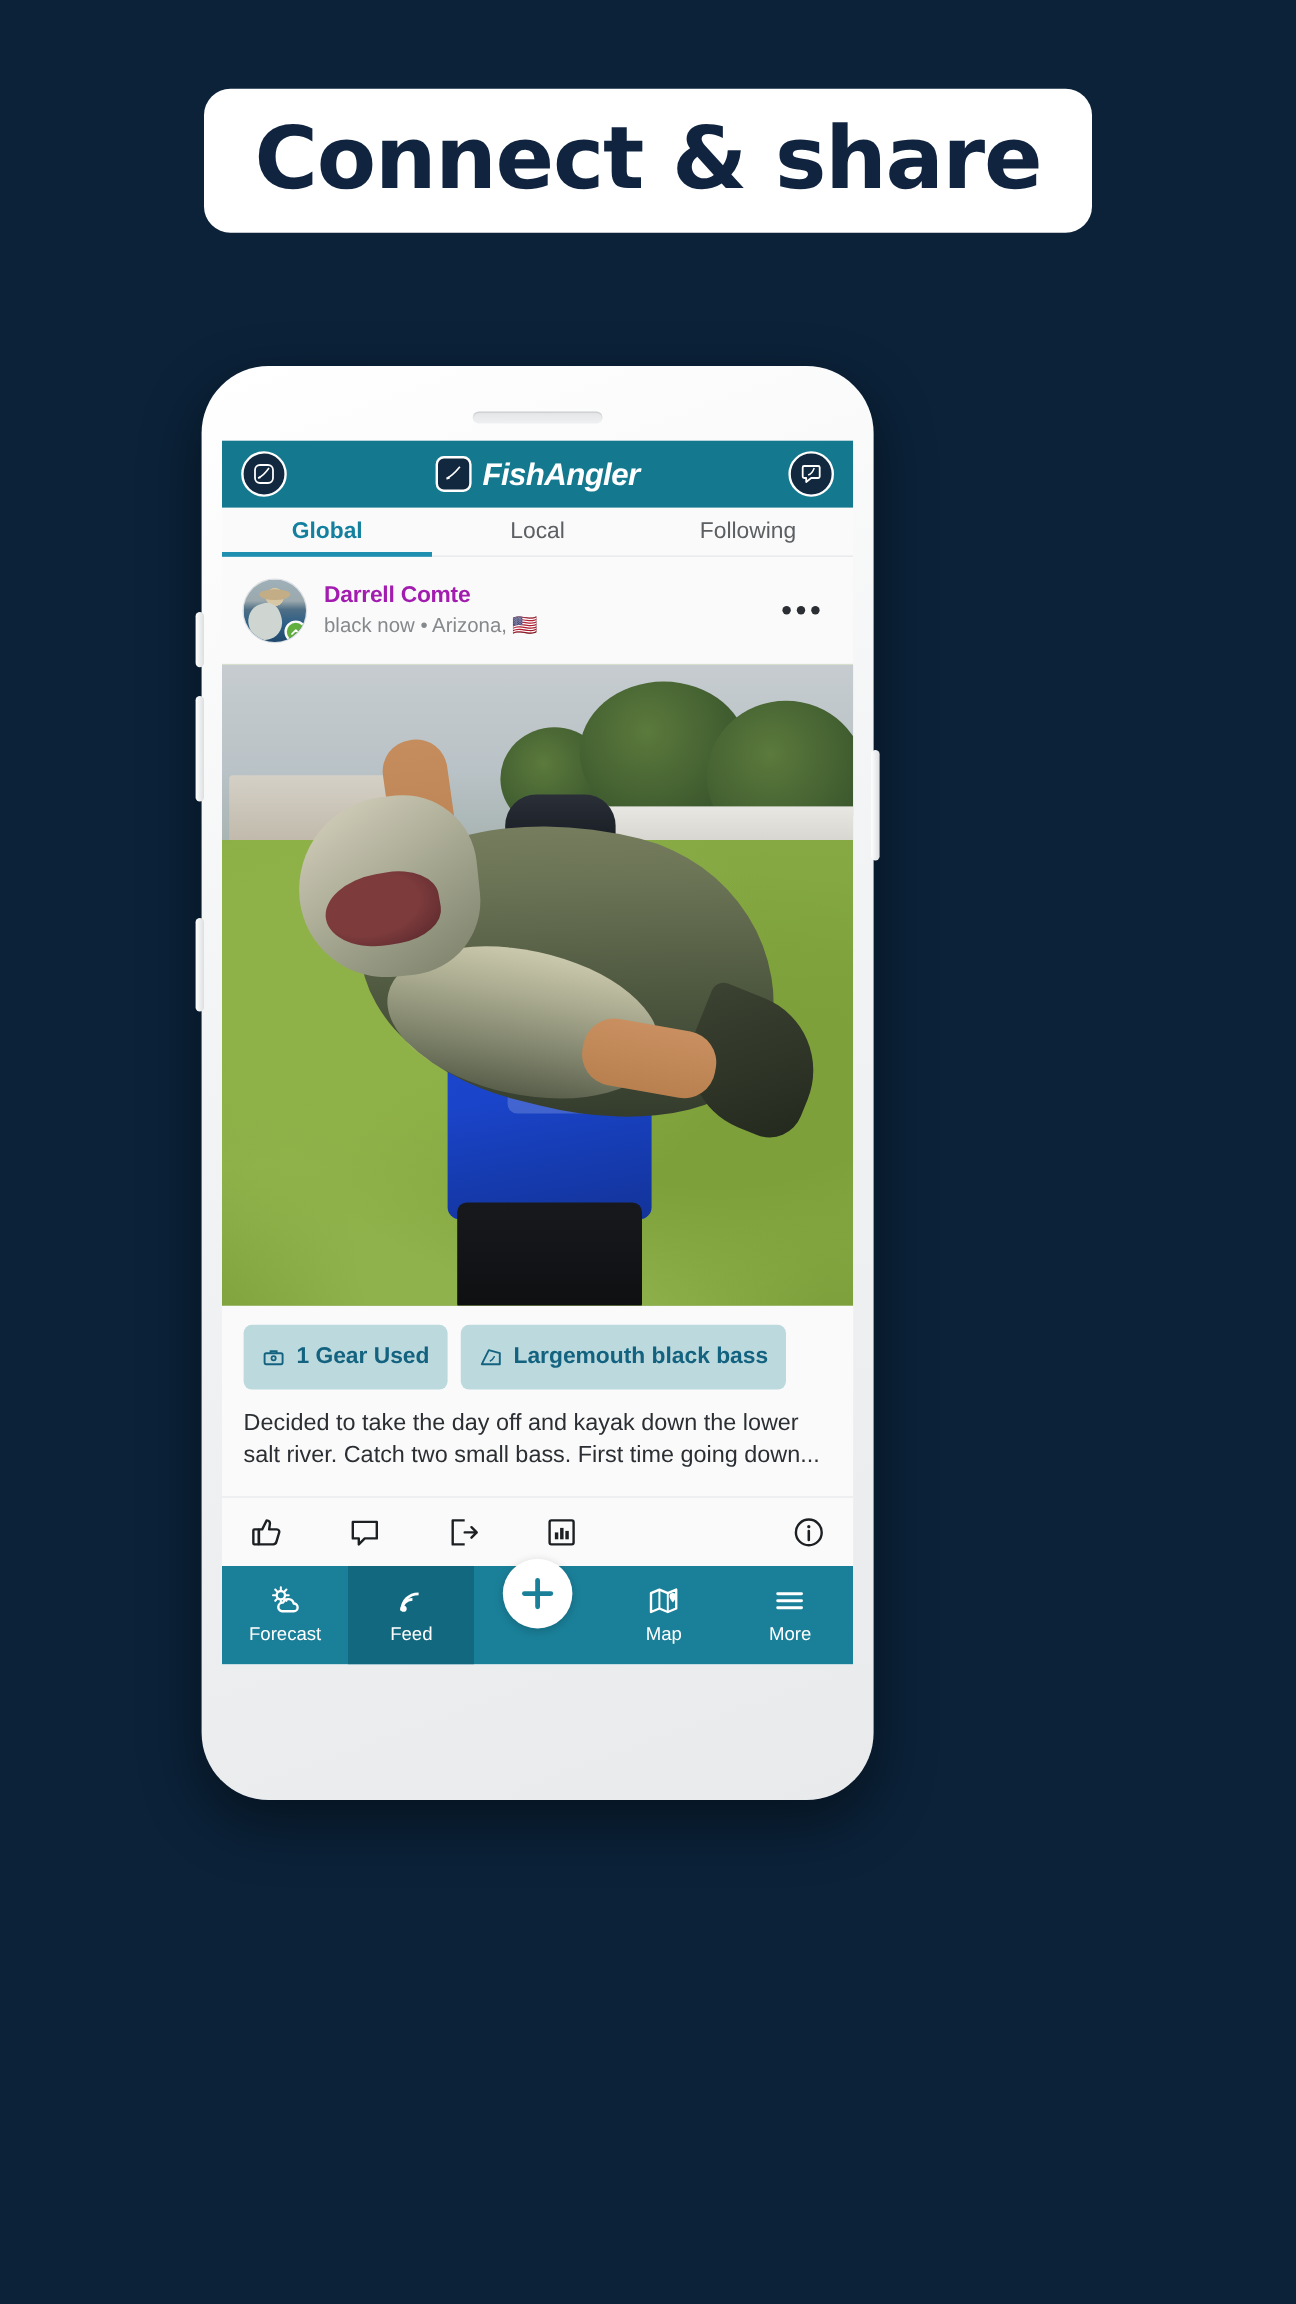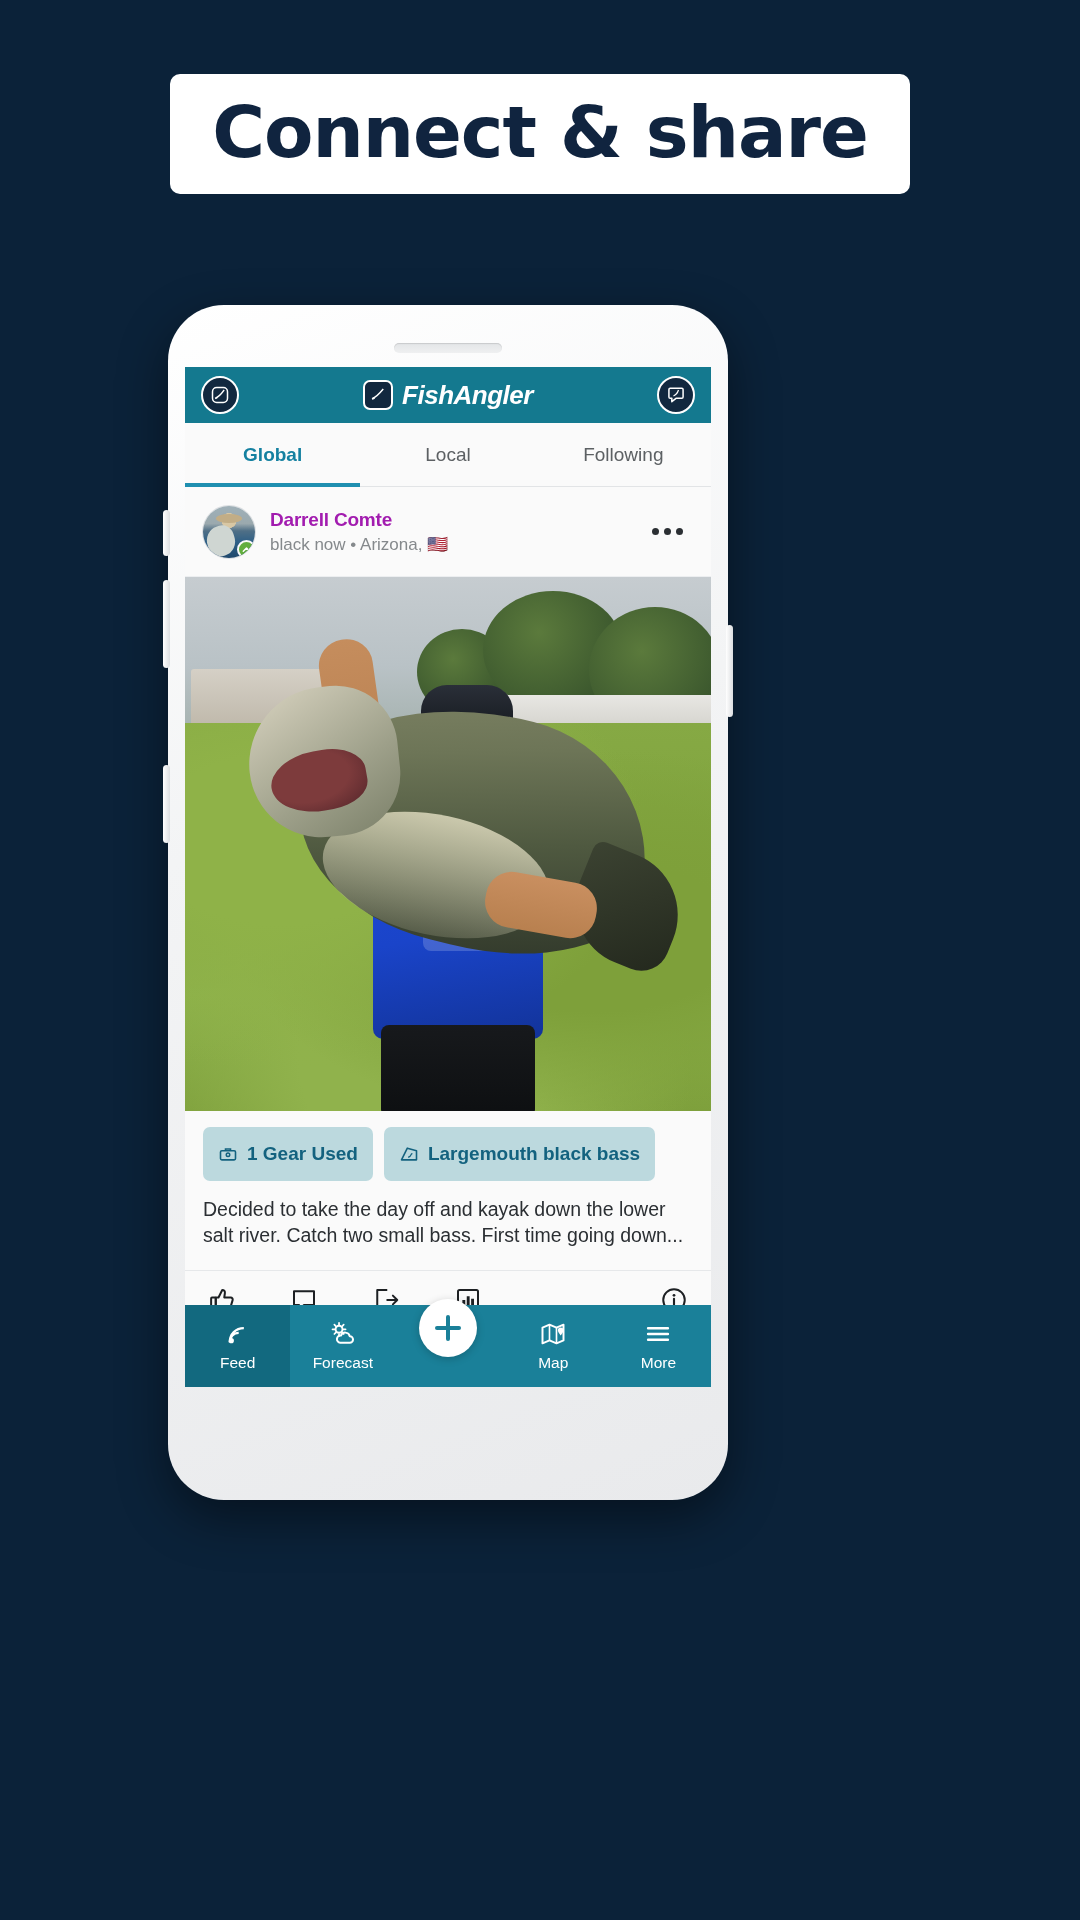--- a/index.html
+++ b/index.html
@@ -24,21 +24,21 @@
     color: #10243f;
     font-weight: 700;
     font-size: 72px;
     line-height: 1.0;
     letter-spacing: -1px;
     padding: 22px 42px 26px 42px;
     border-radius: 22px;
     white-space: nowrap;
     font-family: "DejaVu Sans", sans-serif;
   }
-  .headline-line.l1 { margin-bottom: 4px; border-radius: 10px; }
+  .headline-line.l1 { margin-bottom: 4px; }
 
   
   .phone {
     position: absolute;
     left: 168px;
     top: 305px;
     width: 560px;
     height: 1195px;
     background: linear-gradient(160deg,#ffffff 0%,#f3f4f5 40%,#e9eaec 100%);
     border-radius: 56px;
@@ -115,21 +115,21 @@
     width: 38px; height: 38px;
     border-radius: 50%;
     background: #12283f;
     border: 2.5px solid #ffffff;
     display: flex; align-items: center; justify-content: center;
     z-index: 2;
   }
 
   
   .tabs {
-    height: 64px;
+    height: 41px;
     background: #fafafa;
     display: flex;
     border-bottom: 1px solid #e2e4e6;
   }
   .tab {
     flex: 1;
     display: flex; align-items: center; justify-content: center;
     font-size: 19px;
     color: #5c6063;
     position: relative;
@@ -549,36 +549,36 @@
           <circle cx="12" cy="12" r="8.6" fill="none" stroke="#1d2023" stroke-width="1.6"></circle>
           <circle cx="12" cy="8.2" r="1.1" fill="#1d2023"></circle>
           <path d="M12 11v6" stroke="#1d2023" stroke-width="1.7" stroke-linecap="round"></path>
         </svg>
       </span>
     </div>
 
     <div class="comment-line">Be the first to add a comment.</div>
 
     <div class="bottom-nav">
+      <div class="nav-item">
+        <svg width="28" height="28" viewBox="0 0 24 24">
+          <circle cx="8.6" cy="8" r="3" fill="none" stroke="#ffffff" stroke-width="1.7"></circle>
+          <path d="M8.6 2.4v1.6M8.6 12v1.6M3 8H4.6M12.6 8h1.6M4.6 4l1.2 1.2M11.4 10.8l1.2 1.2M12.6 4l-1.2 1.2M4.6 12l1.2-1.2" stroke="#ffffff" stroke-width="1.5" stroke-linecap="round"></path>
+          <path d="M9.6 19.5h8.2a2.8 2.8 0 0 0 0-5.6 4 4 0 0 0-7.6-.6 2.9 2.9 0 0 0-.6 6.2z" fill="none" stroke="#ffffff" stroke-width="1.7" stroke-linejoin="round"></path>
+        </svg>
+        <span>Forecast</span>
+      </div>
       <div class="nav-item active">
         <svg width="28" height="28" viewBox="0 0 24 24">
           <path d="M5 19c0-7 5-12 12-12" fill="none" stroke="#ffffff" stroke-width="2"></path>
           <path d="M5 19c0-4.5 3.2-8 7.6-8" fill="none" stroke="#ffffff" stroke-width="2"></path>
           <circle cx="6.3" cy="17.7" r="2.2" fill="#ffffff"></circle>
         </svg>
         <span>Feed</span>
       </div>
-      <div class="nav-item">
-        <svg width="28" height="28" viewBox="0 0 24 24">
-          <circle cx="8.6" cy="8" r="3" fill="none" stroke="#ffffff" stroke-width="1.7"></circle>
-          <path d="M8.6 2.4v1.6M8.6 12v1.6M3 8H4.6M12.6 8h1.6M4.6 4l1.2 1.2M11.4 10.8l1.2 1.2M12.6 4l-1.2 1.2M4.6 12l1.2-1.2" stroke="#ffffff" stroke-width="1.5" stroke-linecap="round"></path>
-          <path d="M9.6 19.5h8.2a2.8 2.8 0 0 0 0-5.6 4 4 0 0 0-7.6-.6 2.9 2.9 0 0 0-.6 6.2z" fill="none" stroke="#ffffff" stroke-width="1.7" stroke-linejoin="round"></path>
-        </svg>
-        <span>Forecast</span>
-      </div>
       <div class="nav-center">
         <div class="fab">
           <span class="plus-h"></span>
           <span class="plus-v"></span>
         </div>
       </div>
       <div class="nav-item">
         <svg width="28" height="28" viewBox="0 0 24 24">
           <path d="M3 6.5L9 4l6 2.5L21 4v13.5L15 20l-6-2.5L3 20z" fill="none" stroke="#ffffff" stroke-width="1.7" stroke-linejoin="round"></path>
           <path d="M9 4v13.5M15 6.5V20" stroke="#ffffff" stroke-width="1.4"></path>

